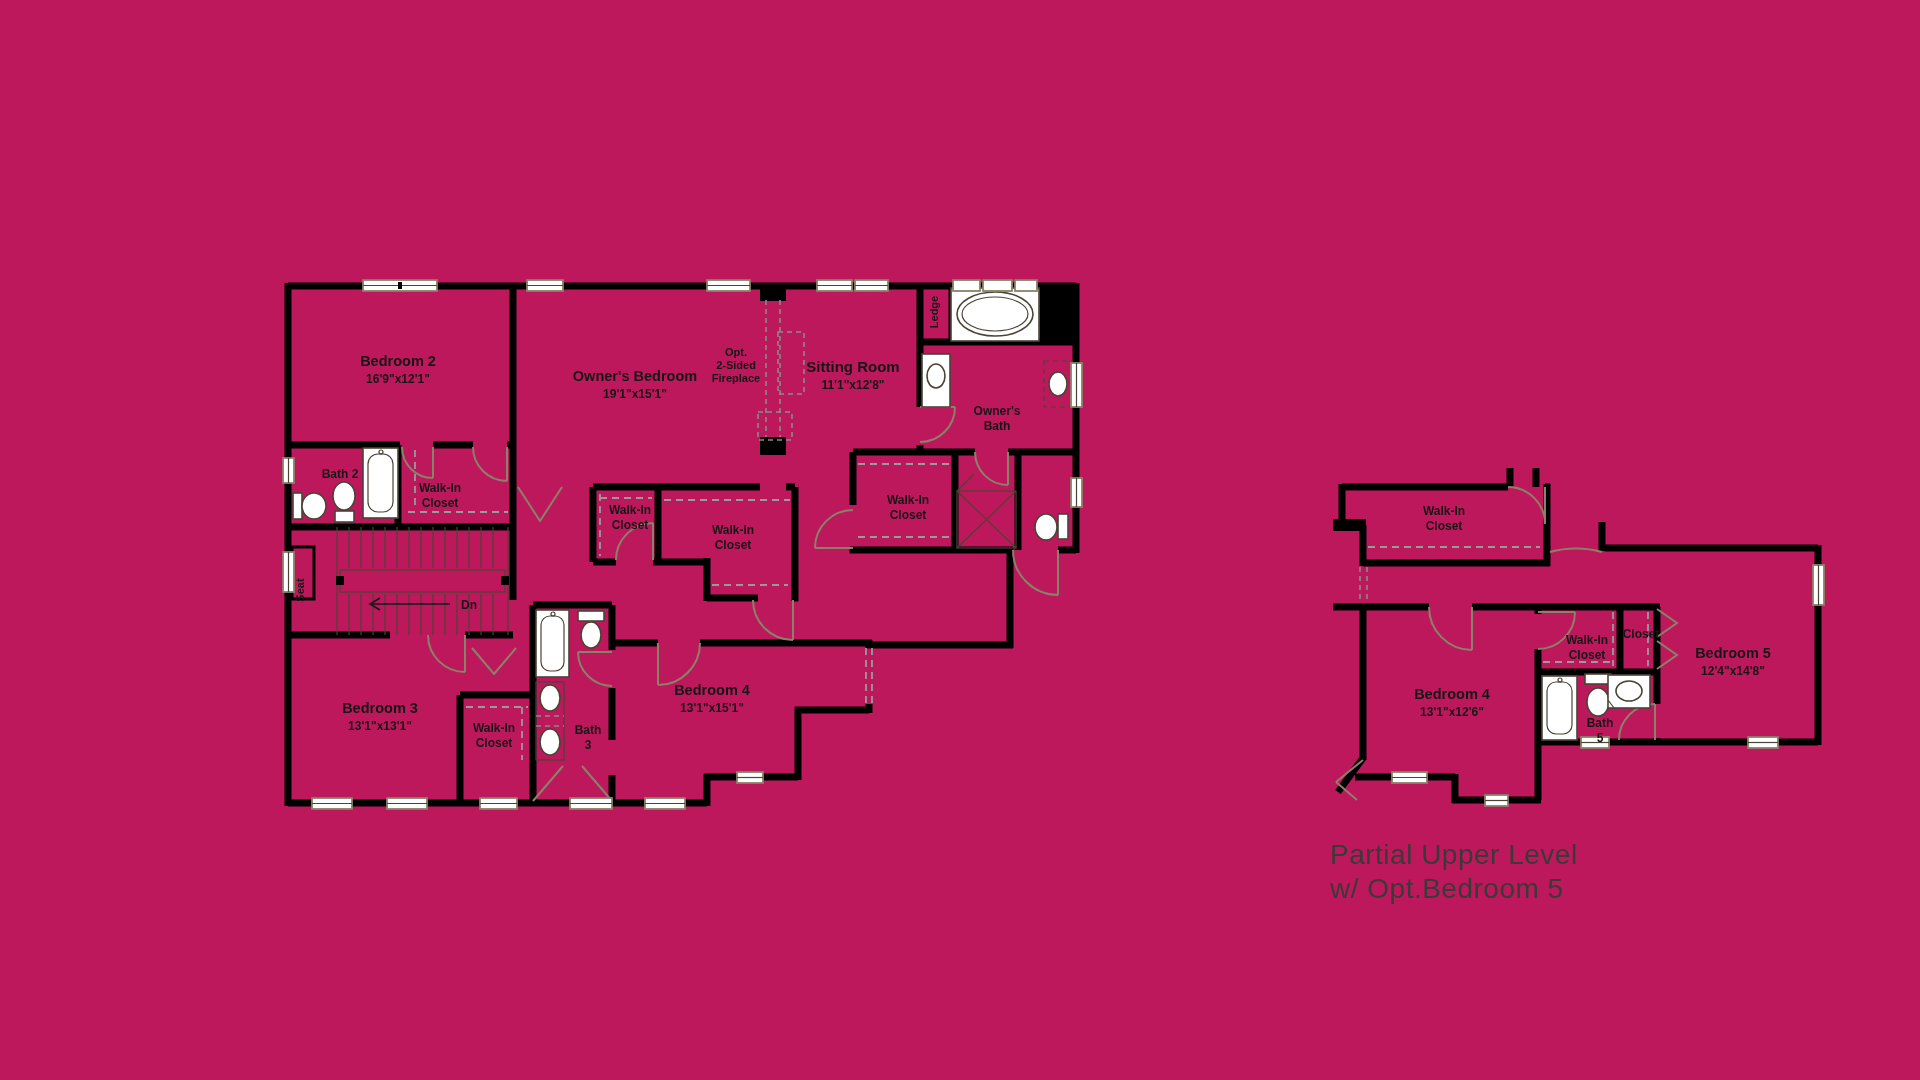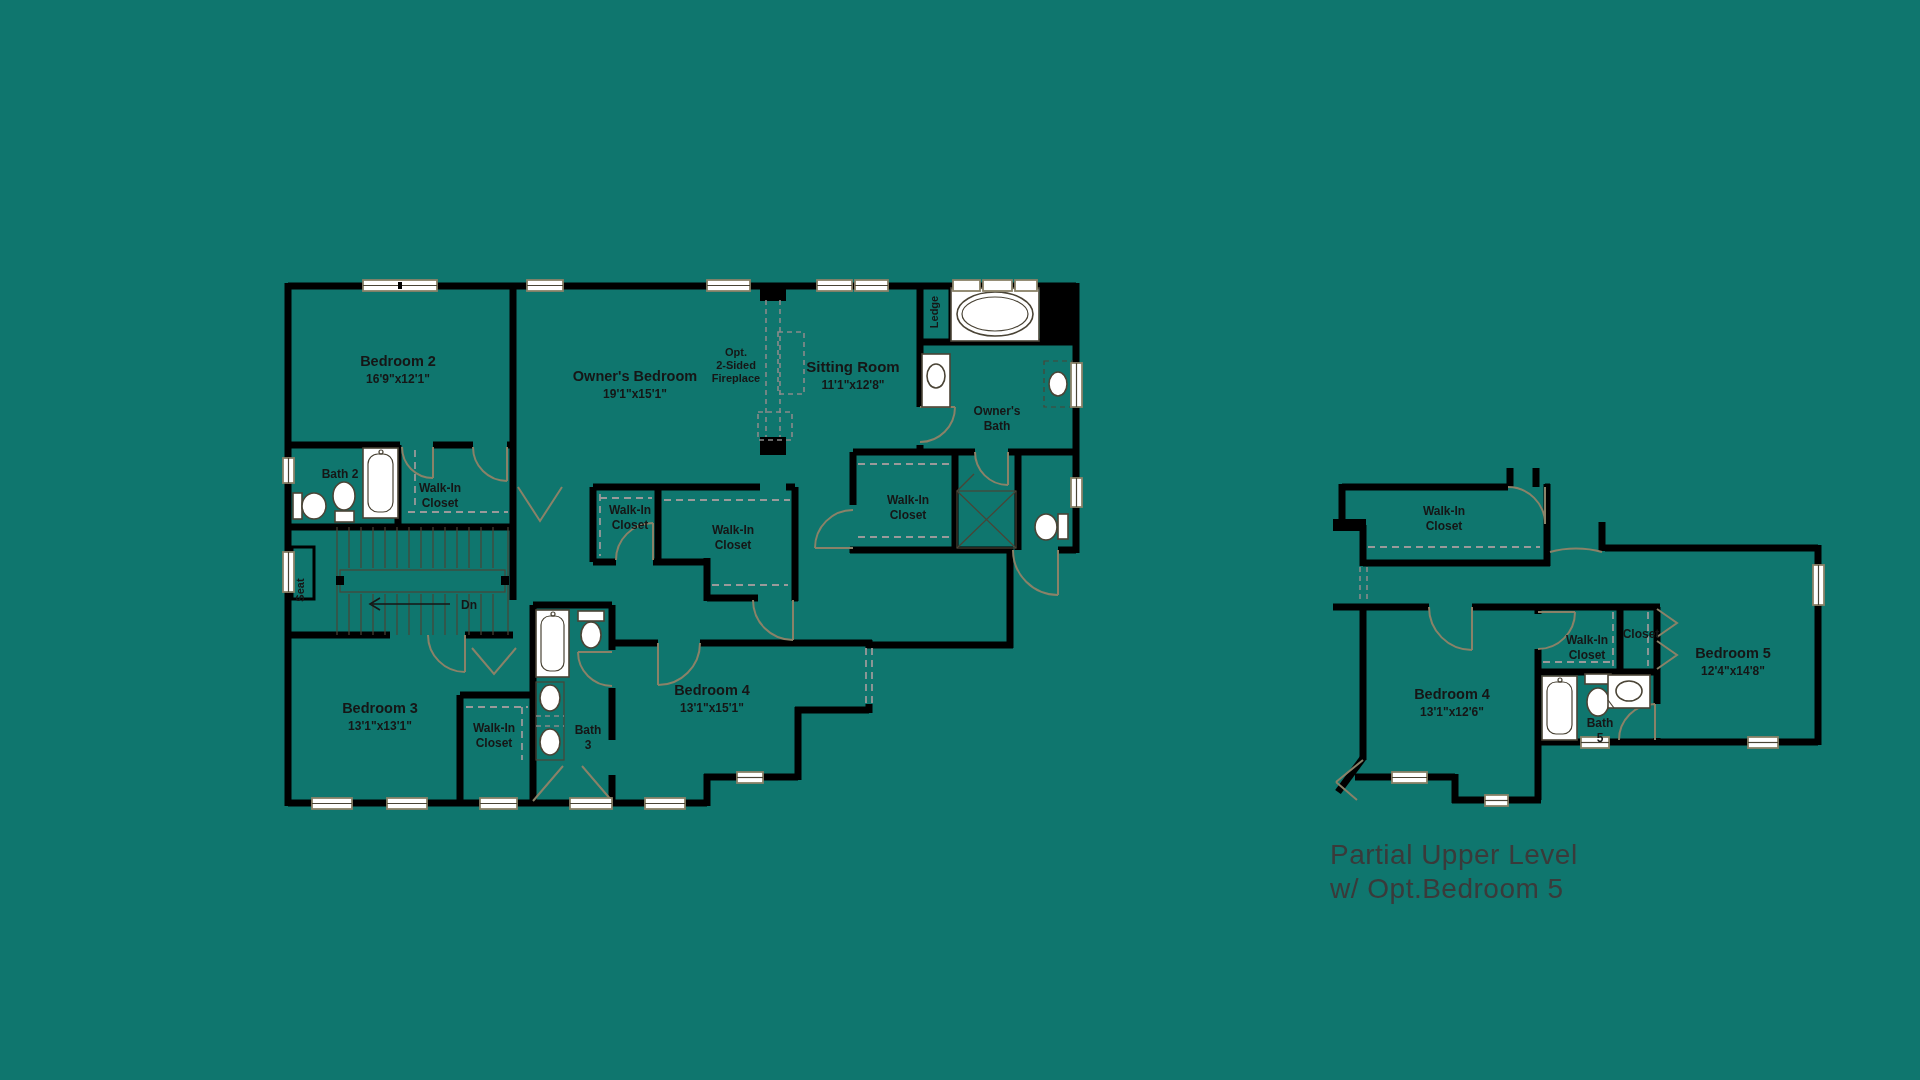--- a/index.html
+++ b/index.html
@@ -1,16 +1,16 @@
 <!DOCTYPE html>
 <html><head>
 <meta charset="utf-8">
 <style>
   html,body{margin:0;padding:0;background:#ffffff;}
-  .stage{position:relative;width:1920px;height:1080px;background:#0f766e;overflow:hidden;
+  .stage{position:relative;width:1920px;height:1080px;background:#be185d;overflow:hidden;
          font-family:"Liberation Sans",sans-serif;}
   svg{position:absolute;left:0;top:0;}
   
   .wall{stroke:#000;stroke-width:7;fill:none;stroke-linecap:butt;}
   .wall-thin{stroke:#000;stroke-width:3;fill:none;}
   .fix{stroke:#4a4436;stroke-width:1.6;fill:#fff;}
   .fix2{stroke:#4a4436;stroke-width:1.2;fill:none;}
   .door{stroke:#8a8268;stroke-width:2;fill:none;}
   .win{fill:#fff;stroke:#8a8268;stroke-width:1.8;}
   .dash{stroke:#9a9a9a;stroke-width:1.8;fill:none;stroke-dasharray:7 5;}

